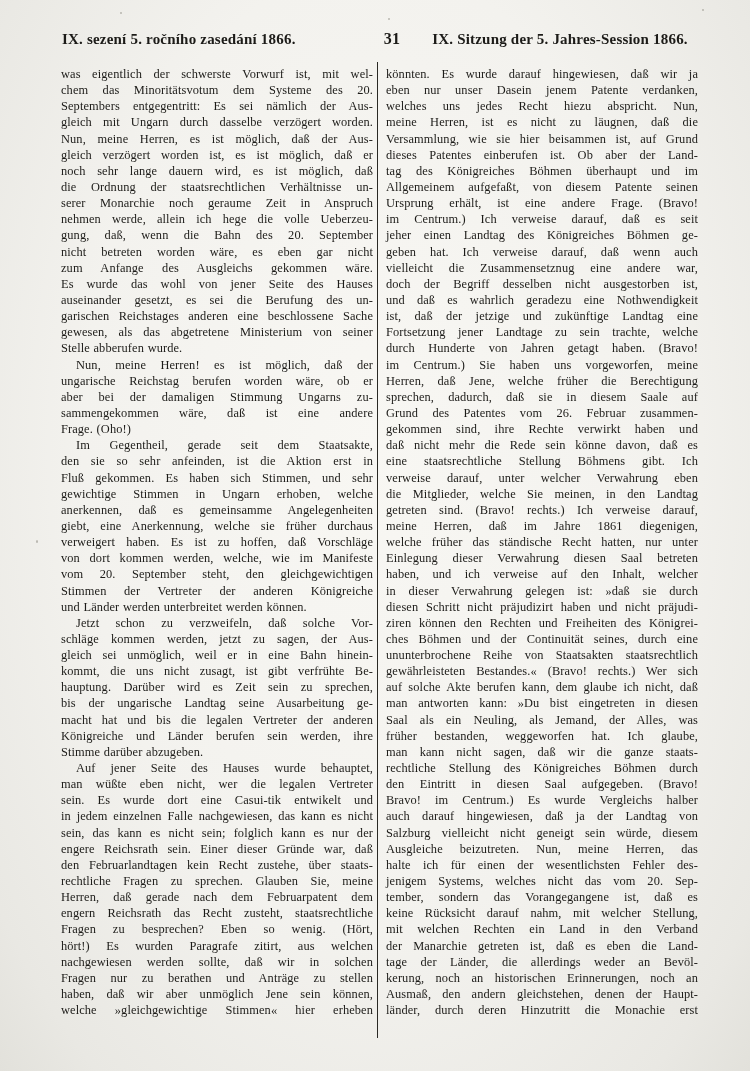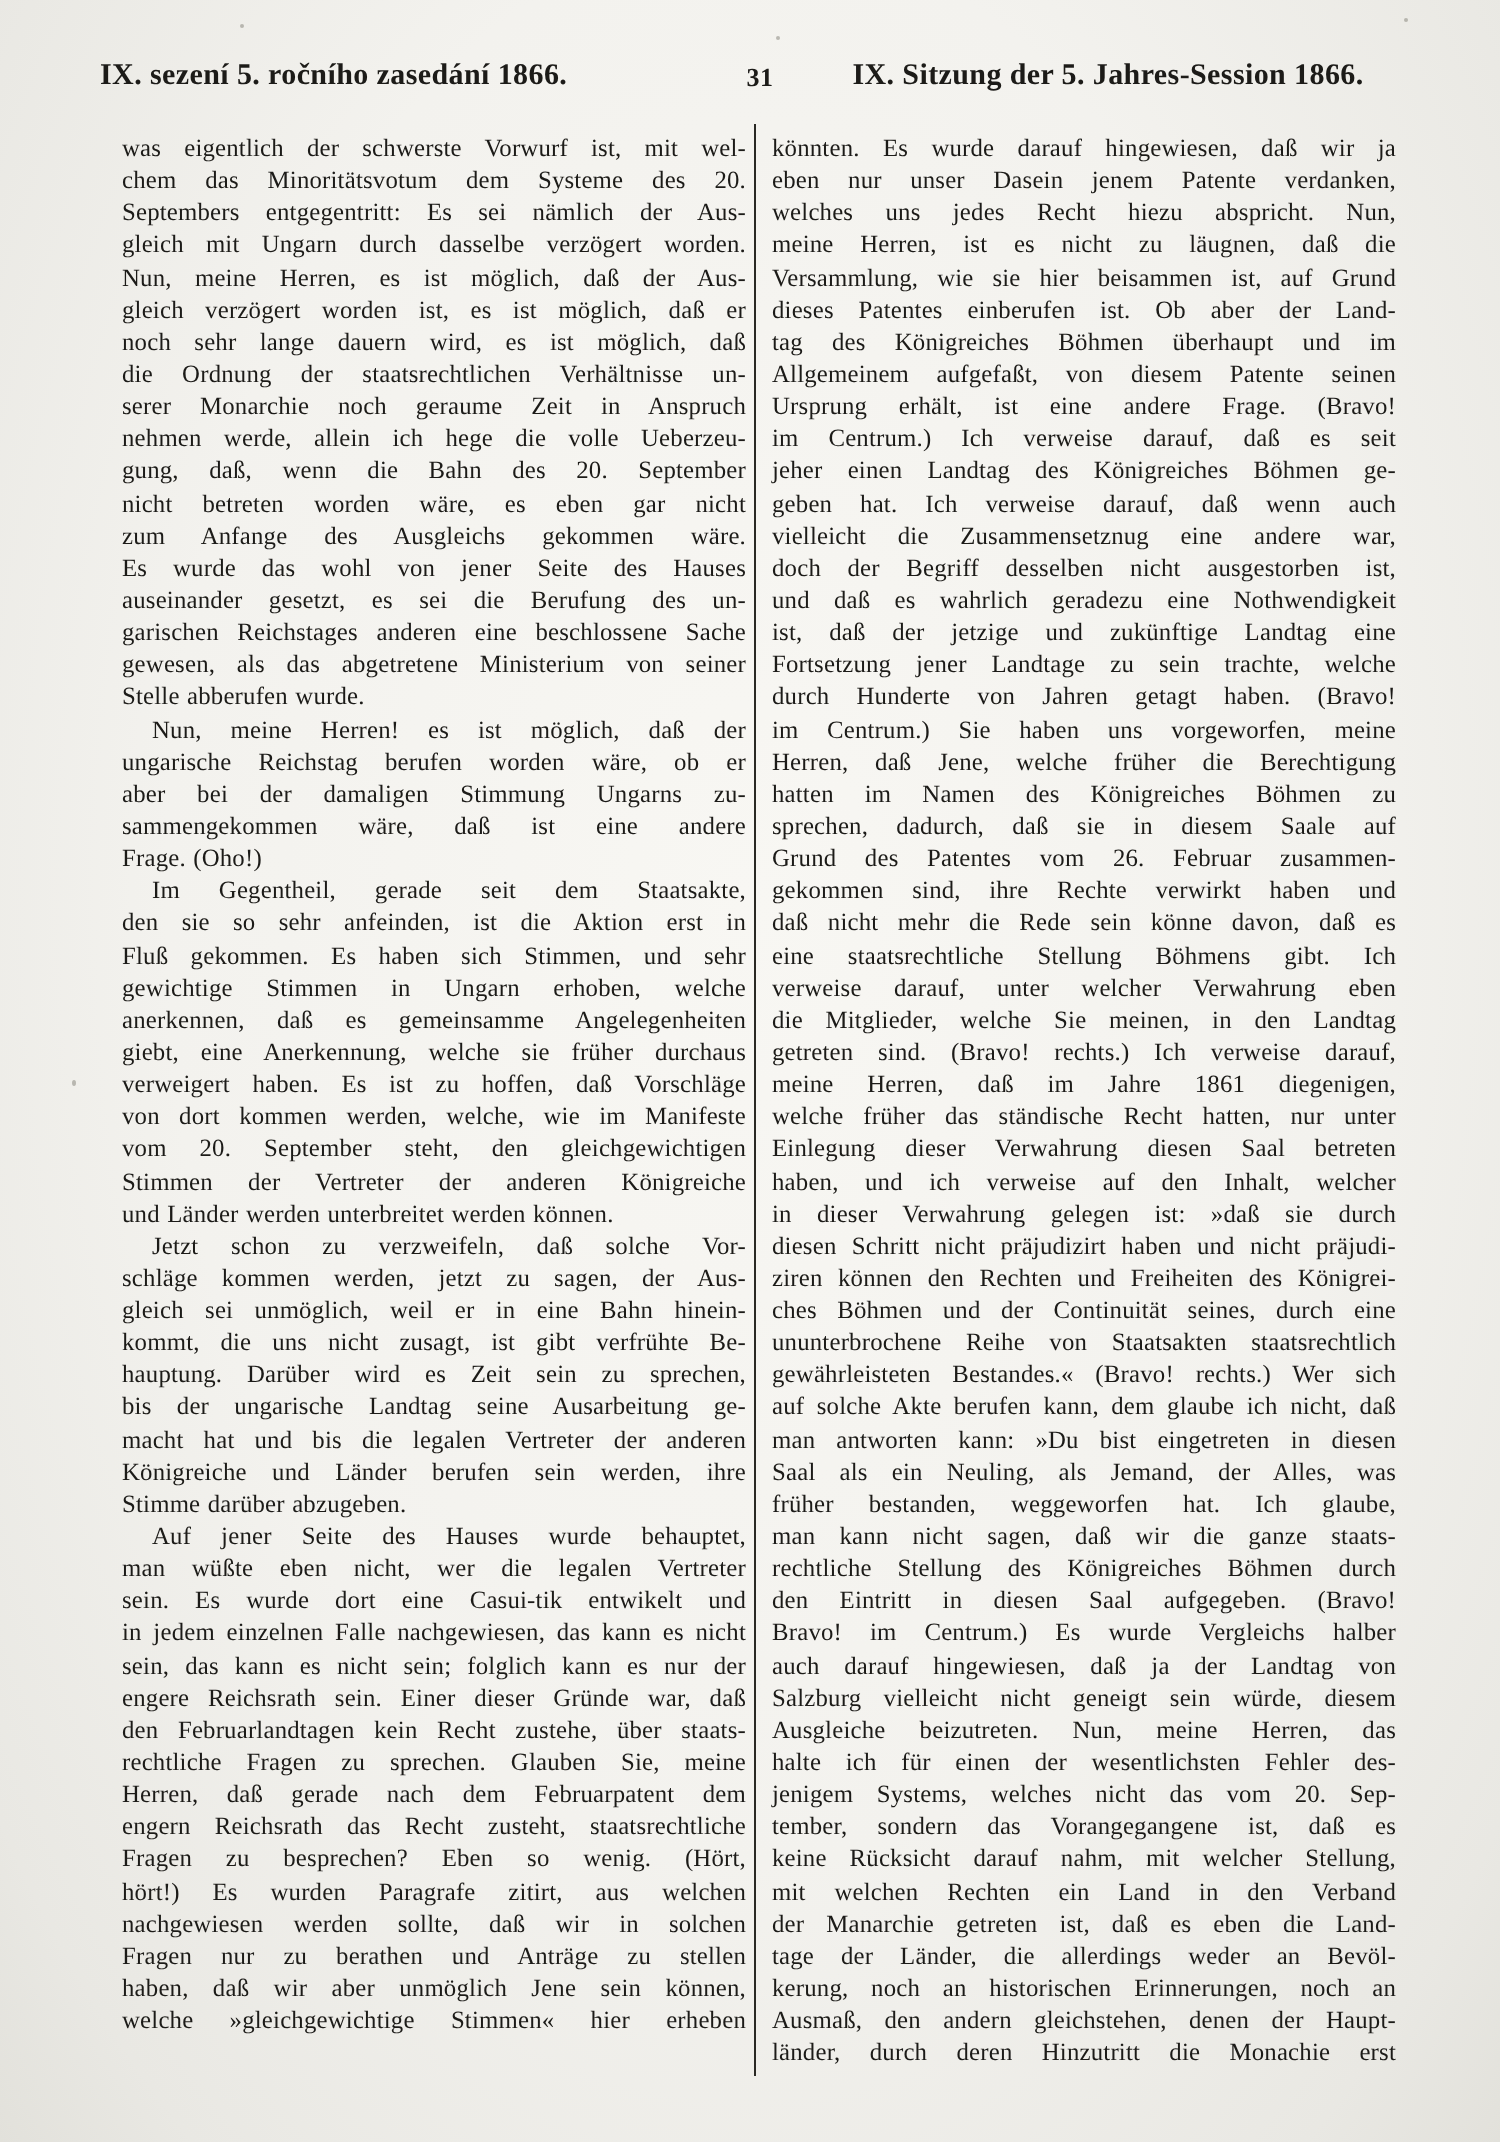--- a/index.html
+++ b/index.html
@@ -18,31 +18,31 @@
   }
   .scan-speck {
     position: absolute;
     background: #8a887f;
     border-radius: 50%;
     opacity: .55;
   }
   .header {
     position: absolute;
     top: 30px;
-    left: 50px;
+    left: 62px;
     right: 52px;
     display: flex;
     align-items: center;
     font-weight: bold;
     font-size: 15px;
     letter-spacing: .2px;
     white-space: nowrap;
   }
   .header .h-left  { width: 300px; text-align: left; }
-  .header .h-num   { width: 60px;  text-align: center; font-size: 13px; }
+  .header .h-num   { width: 60px;  text-align: center; font-size: 16px; }
   .header .h-right { flex: 1; text-align: center; }
   .divider {
     position: absolute;
     left: 377px;
     top: 62px;
     width: 1px;
     height: 976px;
     background: #2a2924;
   }
   .column {
@@ -158,21 +158,20 @@
       <div class="line">jeher einen Landtag des Königreiches Böhmen ge-</div>
       <div class="line">geben hat. Ich verweise darauf, daß wenn auch</div>
       <div class="line">vielleicht die Zusammensetznug eine andere war,</div>
       <div class="line">doch der Begriff desselben nicht ausgestorben ist,</div>
       <div class="line">und daß es wahrlich geradezu eine Nothwendigkeit</div>
       <div class="line">ist, daß der jetzige und zukünftige Landtag eine</div>
       <div class="line">Fortsetzung jener Landtage zu sein trachte, welche</div>
       <div class="line">durch Hunderte von Jahren getagt haben. (Bravo!</div>
       <div class="line">im Centrum.) Sie haben uns vorgeworfen, meine</div>
       <div class="line">Herren, daß Jene, welche früher die Berechtigung</div>
-      <div class="line">hatten im Namen des Königreiches Böhmen zu</div>
       <div class="line">sprechen, dadurch, daß sie in diesem Saale auf</div>
       <div class="line">Grund des Patentes vom 26. Februar zusammen-</div>
       <div class="line">gekommen sind, ihre Rechte verwirkt haben und</div>
       <div class="line">daß nicht mehr die Rede sein könne davon, daß es</div>
       <div class="line">eine staatsrechtliche Stellung Böhmens gibt. Ich</div>
       <div class="line">verweise darauf, unter welcher Verwahrung eben</div>
       <div class="line">die Mitglieder, welche Sie meinen, in den Landtag</div>
       <div class="line">getreten sind. (Bravo! rechts.) Ich verweise darauf,</div>
       <div class="line">meine Herren, daß im Jahre 1861 diegenigen,</div>
       <div class="line">welche früher das ständische Recht hatten, nur unter</div>

